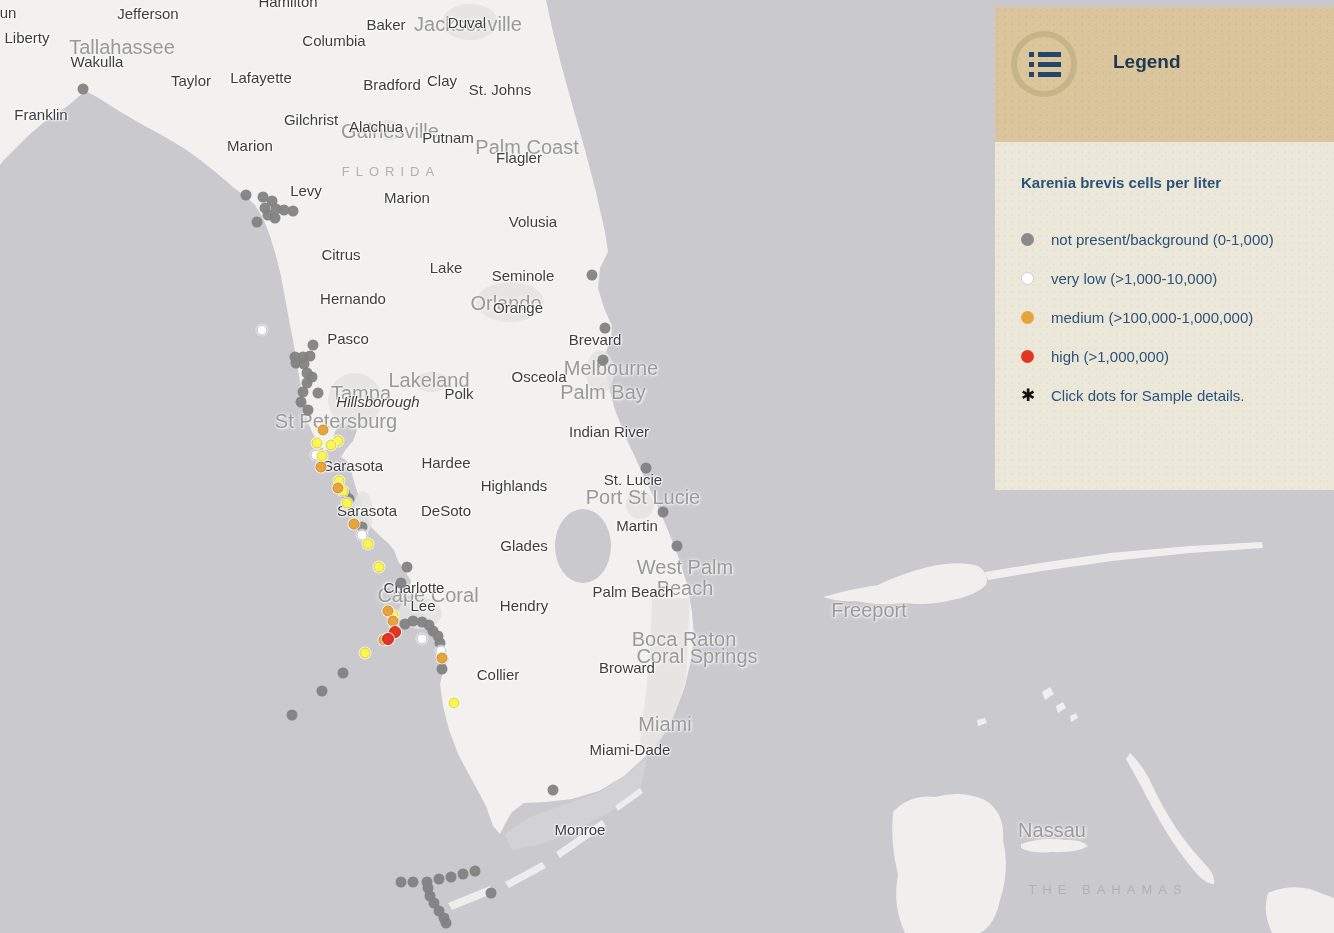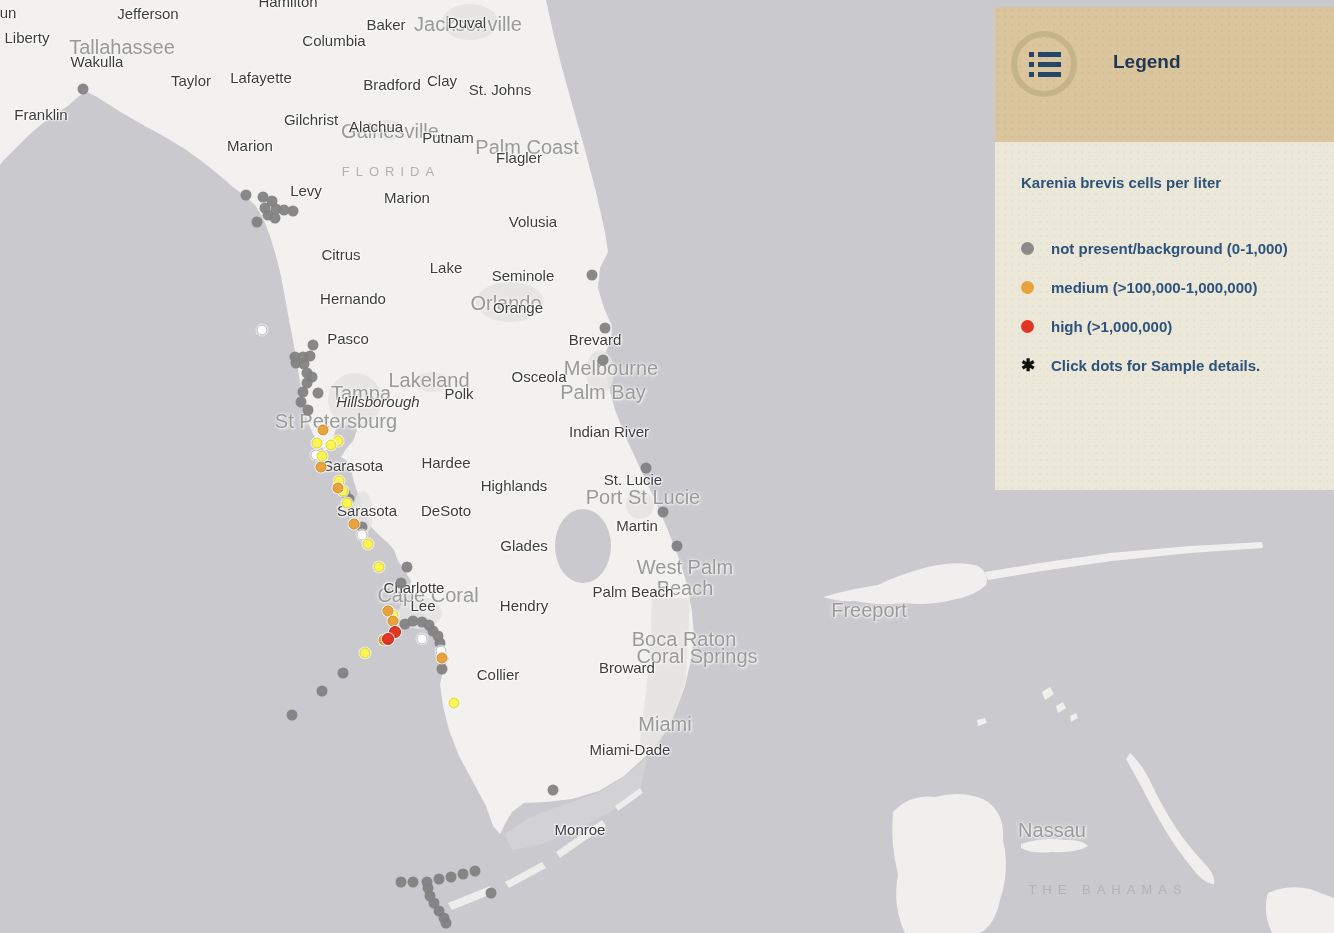--- a/index.html
+++ b/index.html
@@ -26,21 +26,21 @@
   .legend-panel{position:absolute;left:995px;top:7px;width:339px;height:483px;}
   .legend-header{position:absolute;left:0;top:0;right:0;height:135px;background:#dbc59c;
       background-image:radial-gradient(#d2bc93 1px,transparent 1px);background-size:7px 7px;}
   .legend-icon-circle{position:absolute;left:13px;top:21px;width:72px;height:72px;cursor:pointer;}
   .legend-header h1{position:absolute;left:118px;top:44px;margin:0;font-size:19px;
       font-weight:bold;color:#1d3853;}
   .legend-body{position:absolute;left:0;top:135px;right:0;bottom:0;background:#ebe8da;
       background-image:radial-gradient(#e3e0d0 1px,transparent 1px);background-size:7px 7px;}
   .legend-body h2{position:absolute;left:26px;top:32px;margin:0;font-size:15px;
       font-weight:bold;color:#2d527c;}
-  .legend-items{position:absolute;left:26px;top:87px;right:4px;font-weight:bold;}
+  .legend-items{position:absolute;left:26px;top:78px;right:4px;}
   .legend-row{display:flex;align-items:center;height:39px;}
   .legend-dot{width:13px;height:13px;border-radius:50%;flex:0 0 13px;margin-right:17px;
       box-sizing:border-box;}
   .legend-dot.b-white{border:1px solid #cfcfcf;}
   .legend-star{width:13px;flex:0 0 13px;margin-right:17px;color:#111;font-size:17px;
       line-height:13px;text-align:center;}
   .legend-label{font-size:15px;color:#2d527c;white-space:nowrap;}
 </style>
 </head>
 <body>
@@ -285,20 +285,24 @@
       <h1>Legend</h1>
     </div>
     <div class="legend-body">
       <h2>Karenia brevis cells per liter</h2>
       <div class="legend-items" id="legend-items">
           <div class="legend-row">
             <span class="legend-dot" style="background: rgb(138, 138, 138);"></span>
             <span class="legend-label">not present/background (0-1,000)</span>
           </div>
           <div class="legend-row">
+            <span class="legend-dot b-white" style="background: rgb(255, 255, 255);"></span>
+            <span class="legend-label">very low (&gt;1,000-10,000)</span>
+          </div>
+          <div class="legend-row">
             <span class="legend-dot" style="background: rgb(232, 163, 61);"></span>
             <span class="legend-label">medium (&gt;100,000-1,000,000)</span>
           </div>
           <div class="legend-row">
             <span class="legend-dot" style="background: rgb(227, 53, 35);"></span>
             <span class="legend-label">high (&gt;1,000,000)</span>
           </div>
           <div class="legend-row">
             <span class="legend-star">✱</span>
             <span class="legend-label">Click dots for Sample details.</span>

